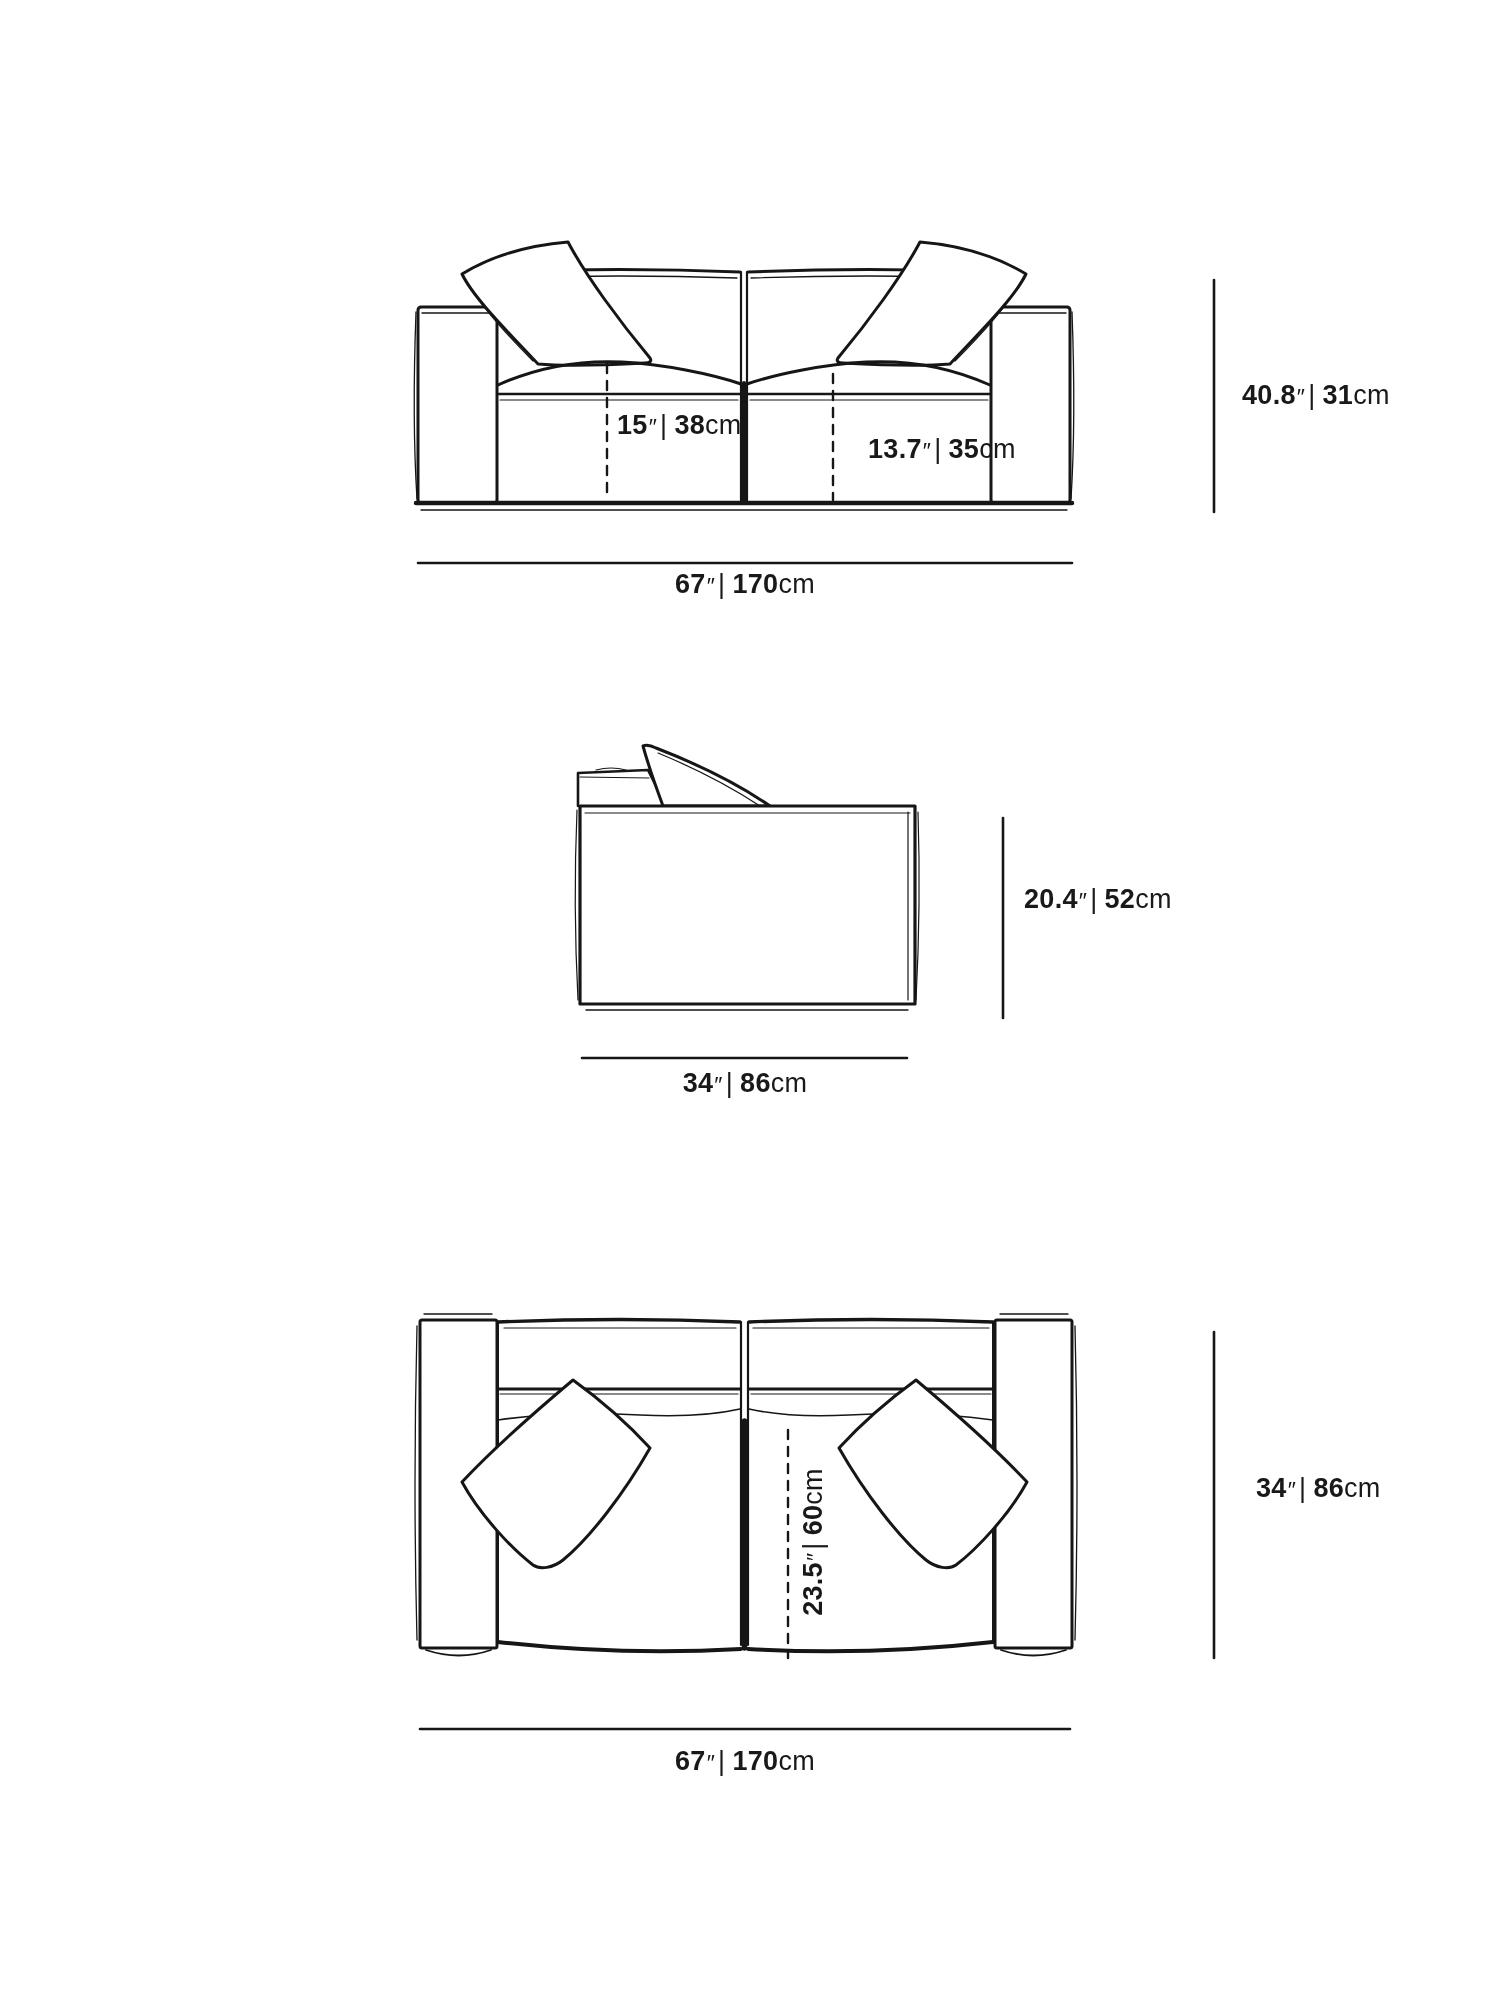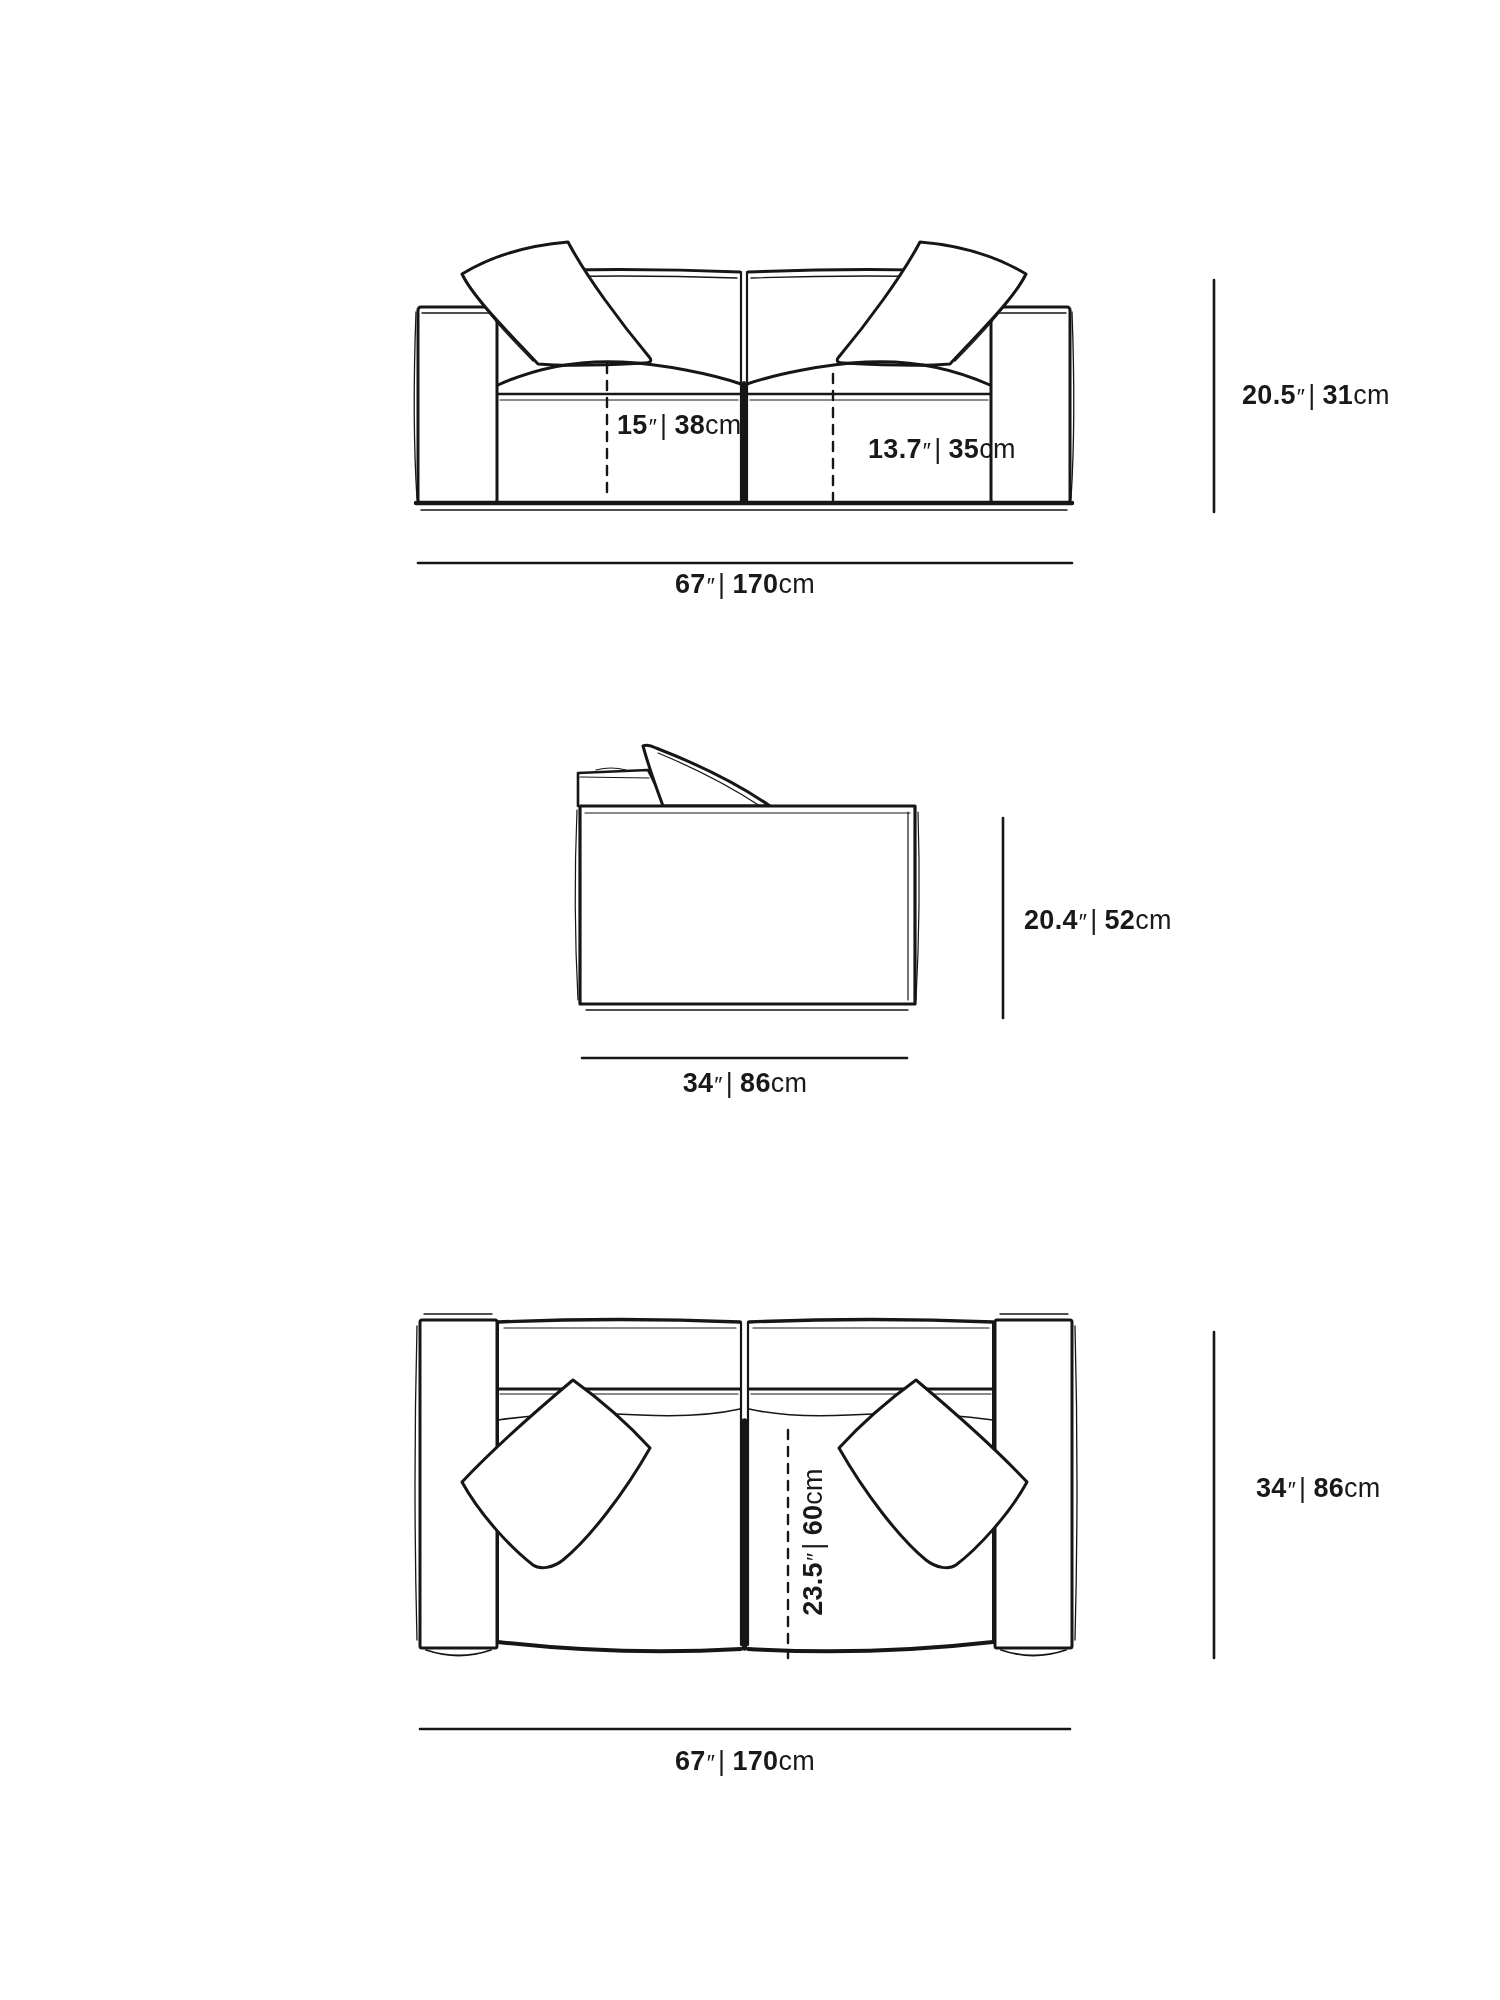--- a/index.html
+++ b/index.html
@@ -176,28 +176,28 @@
 
   <div class="dim" style="left:617px;top:426px;">
     <span class="num">15</span><span class="mark">″</span><span class="sep">|</span><span class="num">38</span><span class="unit">cm</span>
   </div>
 
   <div class="dim" style="left:868px;top:450px;">
     <span class="num">13.7</span><span class="mark">″</span><span class="sep">|</span><span class="num">35</span><span class="unit">cm</span>
   </div>
 
   <div class="dim" style="left:1242px;top:396px;">
-    <span class="num">20.5</span><span class="mark">″</span><span class="sep">|</span><span class="num">31</span><span class="unit">cm</span>
+    <span class="num">40.8</span><span class="mark">″</span><span class="sep">|</span><span class="num">31</span><span class="unit">cm</span>
   </div>
 
   <div class="dim centered" style="left:745px;top:585px;">
     <span class="num">67</span><span class="mark">″</span><span class="sep">|</span><span class="num">170</span><span class="unit">cm</span>
   </div>
 
-  <div class="dim" style="left:1024px;top:921px;">
+  <div class="dim" style="left:1024px;top:900px;">
     <span class="num">20.4</span><span class="mark">″</span><span class="sep">|</span><span class="num">52</span><span class="unit">cm</span>
   </div>
 
   <div class="dim centered" style="left:745px;top:1084px;">
     <span class="num">34</span><span class="mark">″</span><span class="sep">|</span><span class="num">86</span><span class="unit">cm</span>
   </div>
 
   <div class="dim rotated" style="left:813px;top:1542px;">
     <span class="num">23.5</span><span class="mark">″</span><span class="sep">|</span><span class="num">60</span><span class="unit">cm</span>
   </div>

